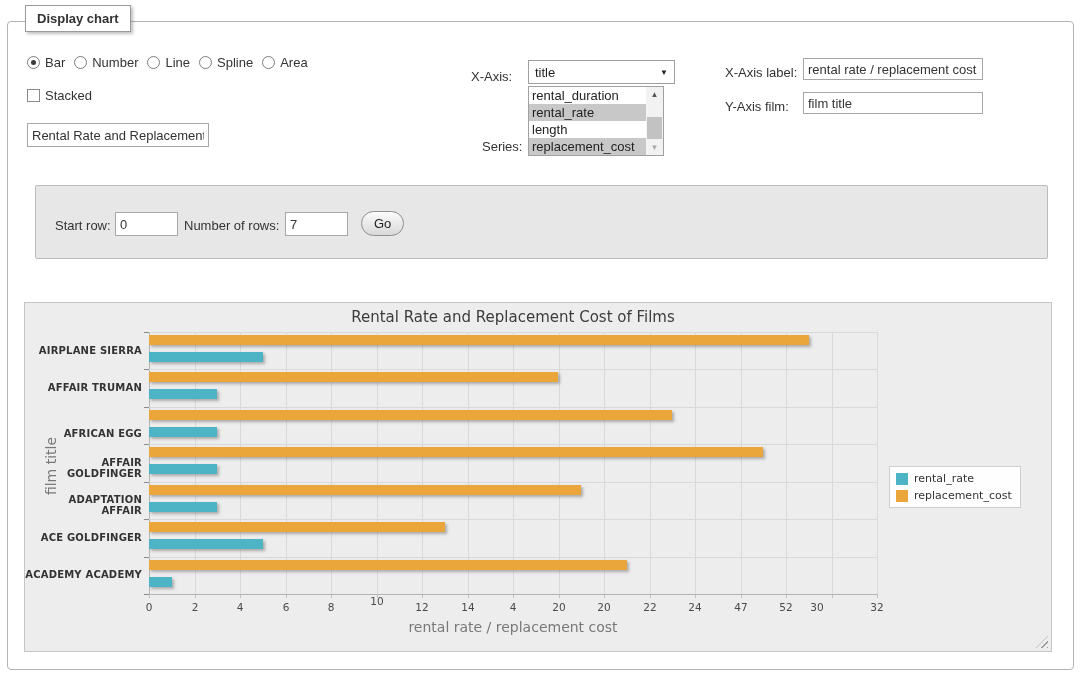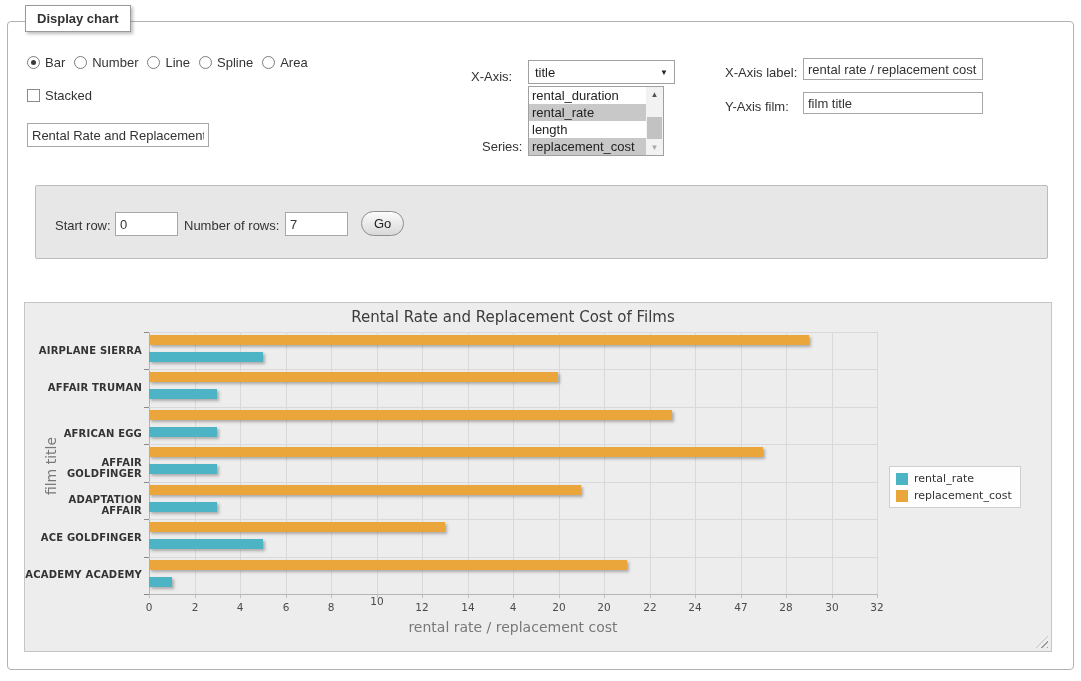--- a/index.html
+++ b/index.html
@@ -183,24 +183,24 @@
       <div class="xtick" style="left: 501px; top: 262px;"></div>
       <div class="xtick-label" style="left: 481px; top: 269px;">22</div>
       <div class="grid-v" style="left: 546px;"></div>
       <div class="xtick" style="left: 546px; top: 262px;"></div>
       <div class="xtick-label" style="left: 526px; top: 269px;">24</div>
       <div class="grid-v" style="left: 592px;"></div>
       <div class="xtick" style="left: 592px; top: 262px;"></div>
       <div class="xtick-label" style="left: 572px; top: 269px;">47</div>
       <div class="grid-v" style="left: 637px;"></div>
       <div class="xtick" style="left: 637px; top: 262px;"></div>
-      <div class="xtick-label" style="left: 617px; top: 269px;">28</div>
+      <div class="xtick-label" style="left: 617px; top: 269px;">52</div>
       <div class="grid-v" style="left: 683px;"></div>
       <div class="xtick" style="left: 683px; top: 262px;"></div>
-      <div class="xtick-label" style="left: 663px; top: 269px;">30</div>
+      <div class="xtick-label" style="left: 648px; top: 269px;">30</div>
       <div class="grid-v" style="left: 728px;"></div>
       <div class="xtick" style="left: 728px; top: 262px;"></div>
       <div class="xtick-label" style="left: 708px; top: 269px;">32</div>
       <div class="grid-h" style="top: 0px;"></div>
       <div class="ytick" style="left: -5px; top: 0px;"></div>
       <div class="grid-h" style="top: 37px;"></div>
       <div class="ytick" style="left: -5px; top: 37px;"></div>
       <div class="grid-h" style="top: 75px;"></div>
       <div class="ytick" style="left: -5px; top: 75px;"></div>
       <div class="grid-h" style="top: 112px;"></div>

